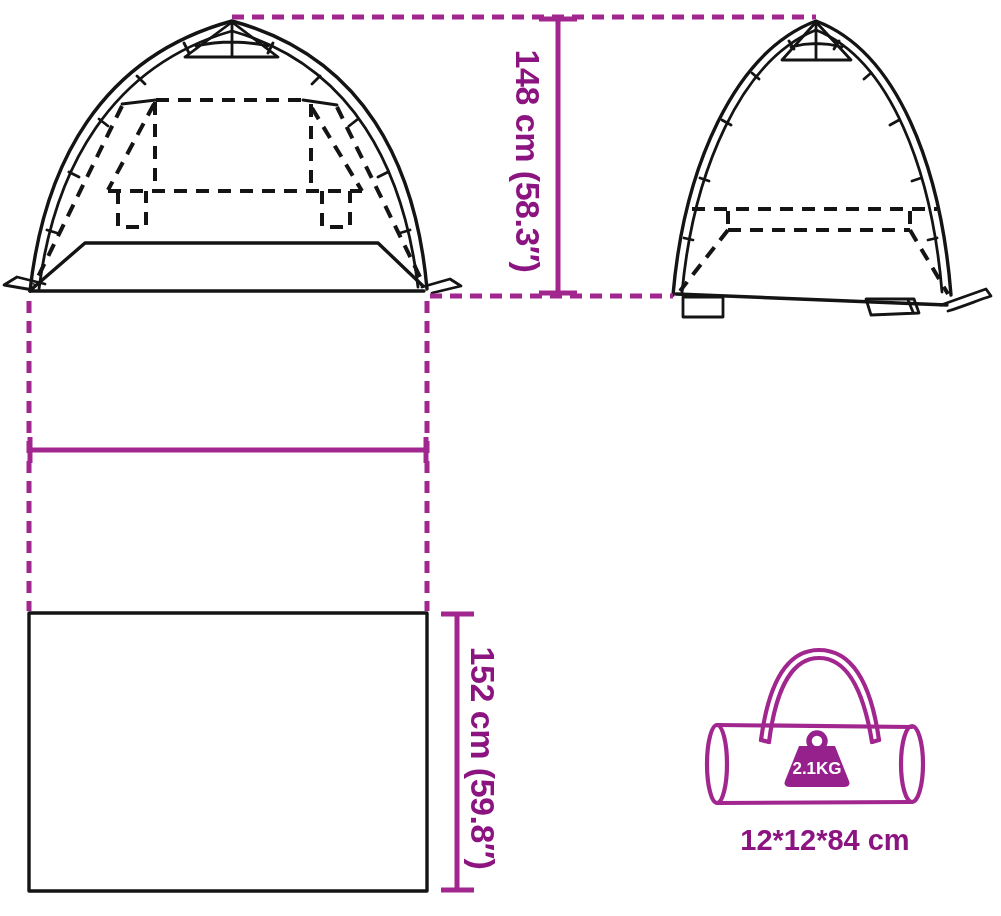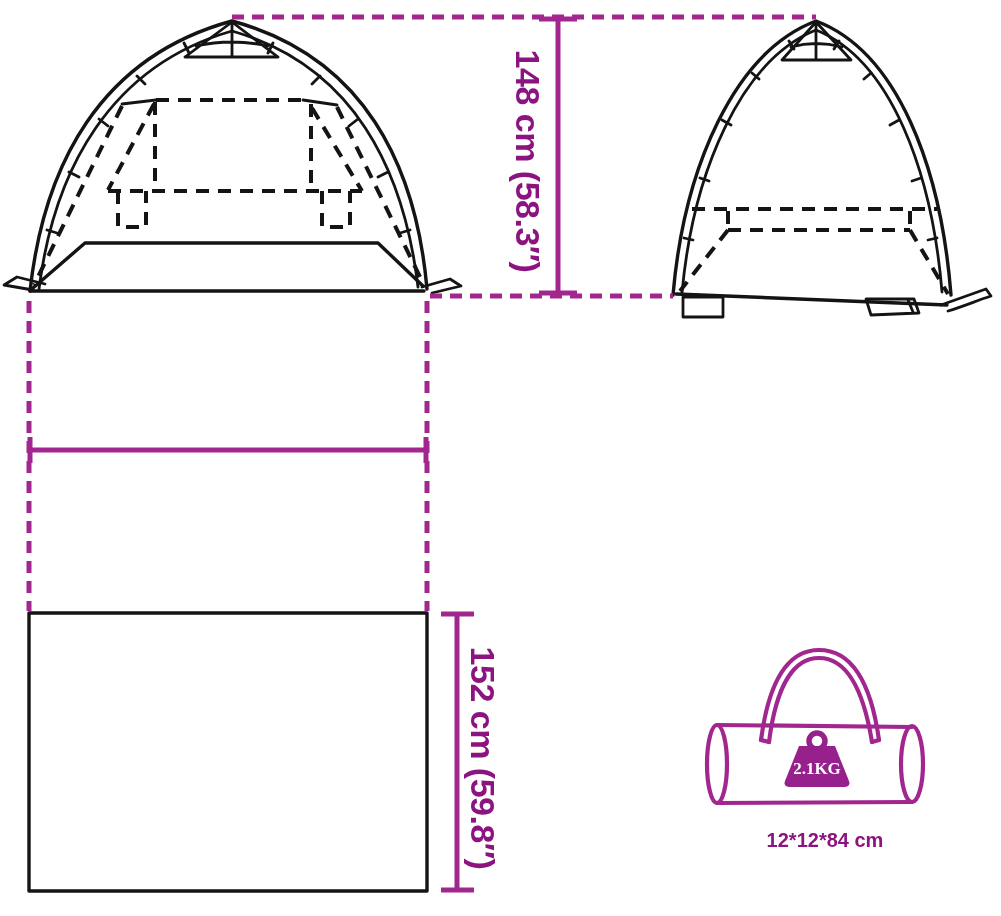--- a/index.html
+++ b/index.html
@@ -20,21 +20,21 @@
   .fill-mag{fill:var(--accent-fill,#96218C);stroke:none;}
   .ring{stroke:var(--accent-fill,#96218C);fill:none;stroke-width:5.5;}
   
   .label{
     position:absolute;font-weight:700;color:var(--accent-text,#8C1480);
     text-align:center;white-space:nowrap;letter-spacing:-0.5px;
   }
   .dim{font-size:34px;line-height:38px;}
   .rot{transform:rotate(90deg);transform-origin:50% 50%;}
   .weight-txt{font-size:17px;line-height:20px;color:#fff;letter-spacing:0;}
-  .bagsize{font-size:20px;line-height:34px;letter-spacing:0;}
+  .bagsize{font-size:29px;line-height:34px;letter-spacing:0;}
 </style>
 </head>
 <body>
 
 <div class="canvas">
 
   <svg width="1001" height="916" viewBox="0 0 1001 916">
 
     <g>
 
@@ -118,16 +118,16 @@
         <path class="fill-mag" d="M 799,746 L 835,746 L 849,781 Q 851,787 844,787 L 790,787 Q 783,787 785,781 Z"></path>
       </g>
     </g>
   </svg>
 
   <div class="label dim rot" style="left:378px;top:142px;width:300px;height:38px;">148 cm (58.3″)</div>
 
 
   <div class="label dim rot" style="left:333px;top:739px;width:300px;height:38px;">152 cm (59.8″)</div>
 
-  <div class="label weight-txt" style="left:757px;top:759px;width:120px;height:20px;font-family:Liberation Serif, serif;">2.1KG</div>
+  <div class="label weight-txt" style="left:757px;top:759px;width:120px;height:20px;">2.1KG</div>
 
   <div class="label bagsize" style="left:675px;top:823px;width:300px;height:34px;">12*12*84 cm</div>
 </div>
 
 </body></html>

